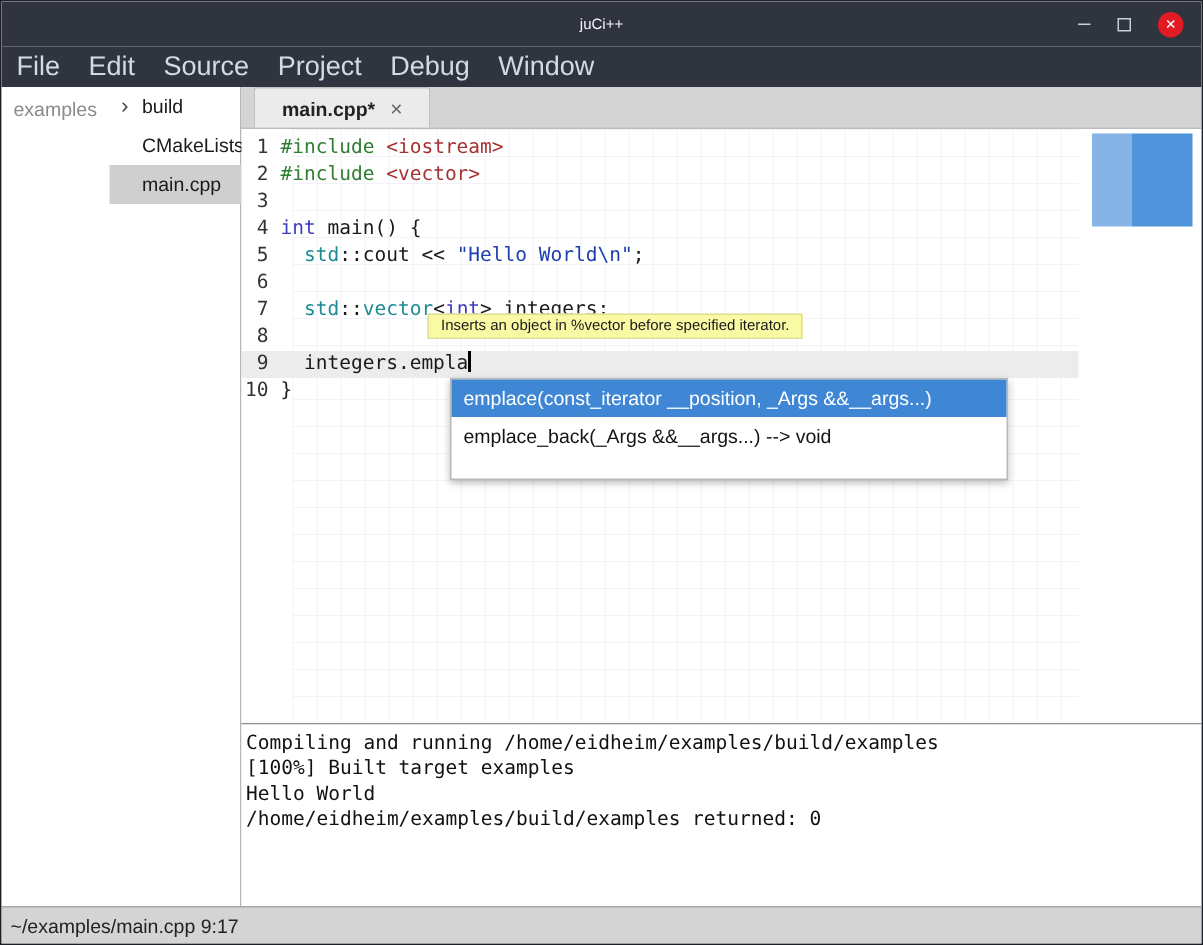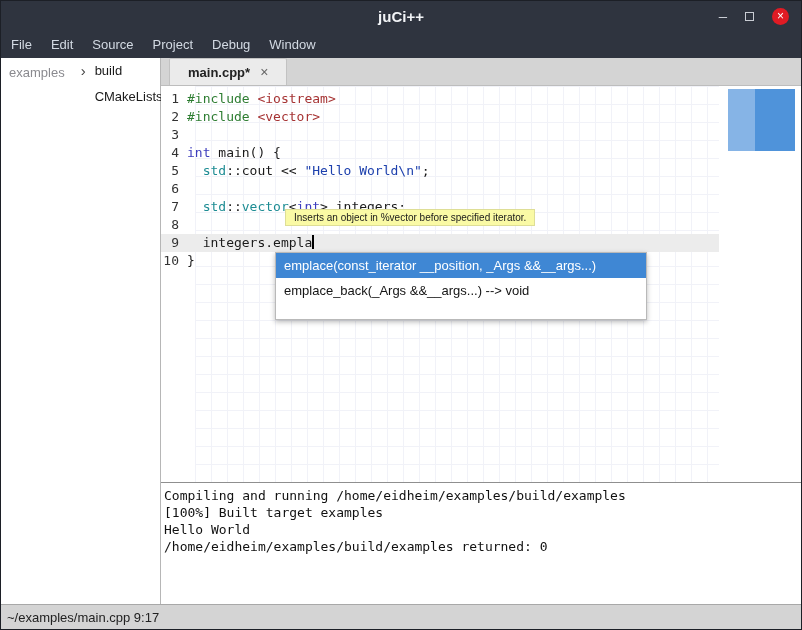--- a/index.html
+++ b/index.html
@@ -4,31 +4,31 @@
 <style>
   * { margin:0; padding:0; box-sizing:border-box; }
   html,body { width:802px; height:630px; }
   body { font-family:"Liberation Sans", sans-serif; background:#fff; }
   .window { width:802px; height:630px; display:flex; flex-direction:column; overflow:hidden;
             border:1px solid #1c1f26; background:#fff; }
 
   
   .titlebar { height:30px; flex:none; background:var(--titlebar-bg); color:var(--titlebar-fg);
               position:relative; display:flex; align-items:center; }
-  .title { position:absolute; left:0; right:0; text-align:center; font-size:15px; font-weight:bold; }
+  .title { position:absolute; left:0; right:0; text-align:center; font-size:10px; font-weight:normal; }
   .win-controls { margin-left:auto; display:flex; align-items:center; gap:18px; padding-right:12px; z-index:2; }
   .wc-min { color:#c9cdd4; font-size:15px; line-height:10px; }
   .wc-max { width:9px; height:9px; border:1px solid #c9cdd4; display:inline-block; }
   .wc-close { width:17px; height:17px; border-radius:50%; background:var(--close-btn); color:#fff;
               display:flex; align-items:center; justify-content:center; font-size:12px; line-height:1; }
 
   
   .menubar { height:27px; flex:none; background:var(--titlebar-bg); display:flex; align-items:center;
              gap:19px; padding-left:10px; }
-  .menu-item { color:var(--menubar-fg); font-size:13px; cursor:default; }
+  .menu-item { color:var(--menubar-fg); font-size:18px; cursor:default; }
 
   
   .main { flex:1; display:flex; min-height:0; }
   .sidebar { width:160px; flex:none; background:#fff; border-right:1px solid #b6b6b6;
              display:flex; }
   .sidebar-header { color:#8a8a8f; font-size:13px; padding:7px 8px 5px; }
   .side-item { height:26px; line-height:26px; font-size:13px; color:#1a1a1a;
                position:relative; padding-left:22px; white-space:nowrap; }
   .side-item.selected { background:var(--sidebar-selected); }
   .chev { position:absolute; left:8px; top:0; color:#444; font-size:15px; }
@@ -61,21 +61,21 @@
   .tok-kw    { color:var(--tok-kw); }
   .tok-ns    { color:var(--tok-ns); }
   .tok-str   { color:var(--tok-str); }
   .tok-plain { color:var(--tok-plain); }
   .caret { display:inline-block; width:2px; height:14px; background:#000; vertical-align:-2px; }
 
   .tooltip { position:absolute; left:124px; top:123px; z-index:5;
              background:var(--tooltip-bg); border:1px solid #dede96; color:#1a1a1a;
              font-family:"Liberation Sans", sans-serif; font-size:10px;
              padding:2px 8px; white-space:nowrap; }
-  .popup { position:absolute; left:114px; top:166px; width:372px; z-index:6;
+  .popup { position:absolute; left:139px; top:166px; width:372px; z-index:6;
            background:#fff; border:1px solid #b9b9b9; box-shadow:0 2px 5px rgba(0,0,0,.28);
            padding-bottom:16px; font-family:"Liberation Sans", sans-serif; font-size:13px; }
   .popup-row { padding:5px 8px; color:#141414; white-space:nowrap; overflow:hidden; }
   .popup-row.selected { background:var(--selection-bg); color:#fff; }
 
   .scrollthumb { position:absolute; left:567px; top:3px; width:67px; height:62px;
                  background:linear-gradient(90deg, var(--scrollbar-light) 0 40%, var(--scrollbar-dark) 40% 100%); }
 
   
   .hsep { height:1px; flex:none; background:#8f8f8f; }
@@ -110,20 +110,21 @@
       <span class="menu-item">Window</span>
     </div>
 
   <div class="main">
 
     <div class="sidebar">
       <div class="sidebar-header">examples</div>
       <div>
           <div class="side-item"><span class="chev">›</span><span>build</span></div>
           <div class="side-item"><span>CMakeLists.txt</span></div>
+          <div class="side-item selected"><span>main.cpp</span></div>
         </div>
     </div>
 
     <div class="content">
 
       <div class="tabbar">
         <div class="tab">
           <span>main.cpp*</span>
           <span class="tab-close">×</span>
         </div>

